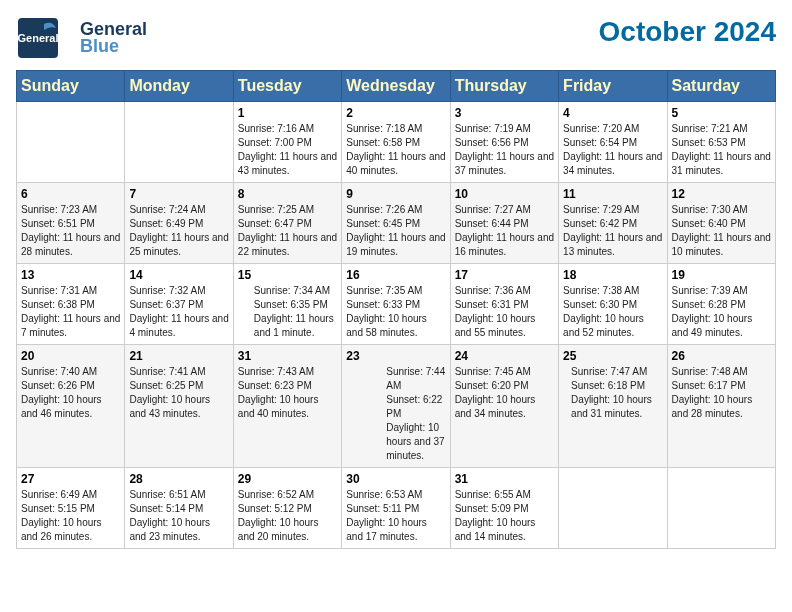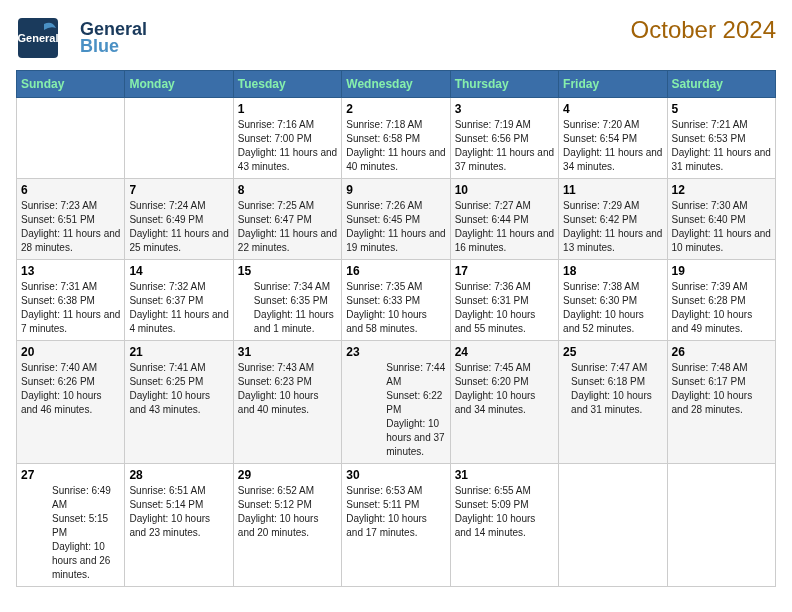--- a/index.html
+++ b/index.html
@@ -18,39 +18,39 @@
     }
     .logo {
       display: flex;
       flex-direction: column;
       align-items: flex-start;
     }
     .title-area {
       text-align: right;
     }
     .month-title {
-      font-size: 24px;
-      font-weight: normal;
-      color: #a16207;
+      font-size: 28px;
+      font-weight: bold;
+      color: #0369a1;
     }
     .location-title {
       font-size: 16px;
       color: #333;
     }
     .calendar {
       width: 100%;
       border-collapse: collapse;
       font-size: 11px;
     }
     .calendar th {
       background: #3a6ea8;
-      color: #86efac;
+      color: #fef9c3;
       padding: 6px 4px;
       text-align: left;
-      font-size: 12px;
+      font-size: 16px;
       border: 1px solid #2a5a8a;
     }
     .calendar td {
       border: 1px solid #ccc;
       vertical-align: top;
       padding: 4px;
       width: calc(100% / 7);
       min-height: 80px;
       background: #fff;
     }
@@ -271,21 +271,21 @@
         <td>
           <span class="day-number">26</span>
           <div class="day-info" style="white-space: pre-line;">Sunrise: 7:48 AM
 Sunset: 6:17 PM
 Daylight: 10 hours and 28 minutes.</div>
         </td>
       </tr>
       <tr>
         <td>
           <span class="day-number">27</span>
-          <div class="day-info" style="white-space: pre-line; margin-left: 31px;">Sunrise: 6:49 AM
+          <div class="day-info" style="white-space: pre-line;">Sunrise: 6:49 AM
 Sunset: 5:15 PM
 Daylight: 10 hours and 26 minutes.</div>
         </td>
         <td>
           <span class="day-number">28</span>
           <div class="day-info" style="white-space: pre-line;">Sunrise: 6:51 AM
 Sunset: 5:14 PM
 Daylight: 10 hours and 23 minutes.</div>
         </td>
         <td>

